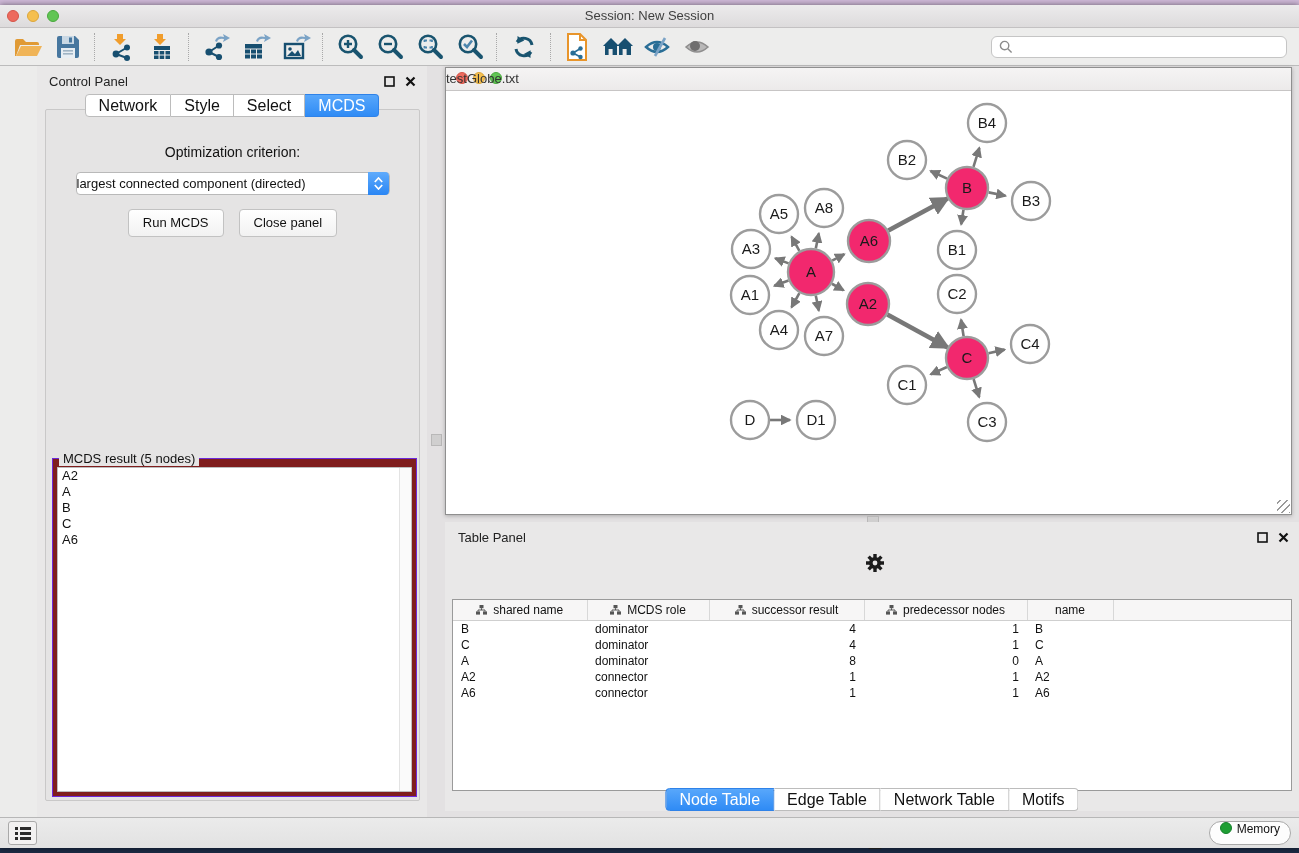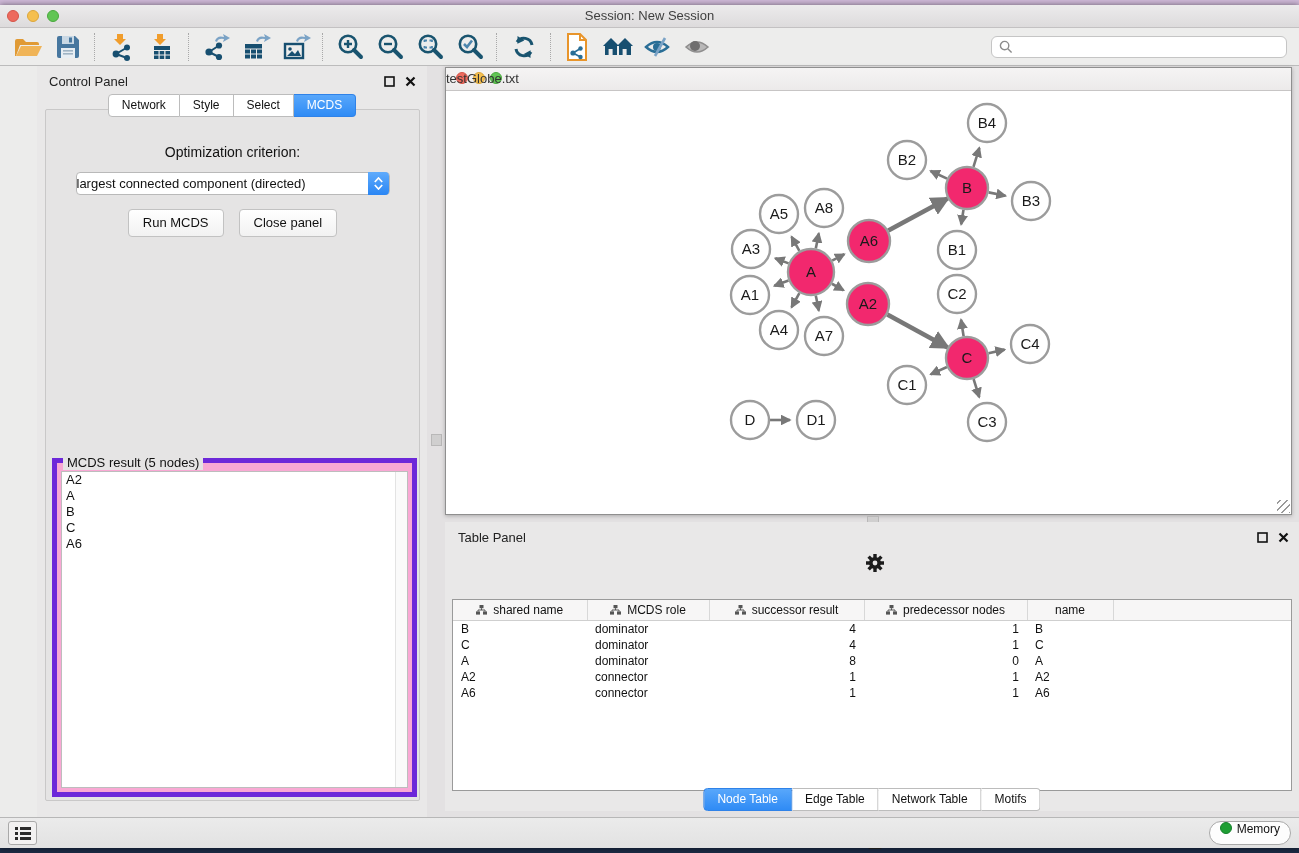--- a/index.html
+++ b/index.html
@@ -21,33 +21,33 @@
   .searchwrap svg{position:absolute;left:8px;top:4px;}
   
   .main{flex:1;display:flex;position:relative;min-height:0;}
   
   .cp{width:390px;flex:none;background:#e9e8e8;position:relative;margin-left:37px;}
   .panel-head{height:26px;display:flex;align-items:center;padding:2px 10px 0 12px;}
   .panel-title{font-size:13px;color:#222;}
   .win-btns{margin-left:auto;display:flex;gap:8px;align-items:center;}
   .wb{width:13px;height:13px;display:flex;align-items:center;justify-content:center;color:#111;}
   .seg-tabs{display:flex;justify-content:center;position:relative;z-index:2;}
-  .seg{height:21px;line-height:21px;background:#fff;border:1px solid #bcbcbc;border-left:none;font-size:12px;color:#111;padding:0 13px;text-align:center;}
+  .seg{height:21px;line-height:21px;background:#fff;border:1px solid #bcbcbc;border-left:none;font-size:16px;color:#111;padding:0 13px;text-align:center;}
   .seg:first-child{border-left:1px solid #bcbcbc;border-radius:4px 0 0 4px;}
   .seg:last-child{border-radius:0 4px 4px 0;}
   .seg.sel{background:linear-gradient(#58a7fb,#2f8bf5);border-color:#2f82e8;color:#fff;}
   .cp-box{position:absolute;left:8px;right:7px;top:43px;bottom:16px;background:#e5e4e4;border:1px solid #c9c8c8;border-radius:2px;}
   .opt-label{margin-top:34px;text-align:center;font-size:14px;color:#111;}
   .opt-select{position:relative;margin:12px auto 0 auto;width:314px;height:23px;background:#fff;border:1px solid #b9b9b9;border-radius:4px;box-sizing:border-box;}
   .opt-select .val{font-size:13px;color:#111;line-height:21px;white-space:nowrap;overflow:hidden;}
   .opt-stepper{position:absolute;right:0;top:-1px;width:21px;height:23px;border-radius:0 4px 4px 0;background:linear-gradient(#5fabfc,#2a86f4);display:flex;flex-direction:column;align-items:center;justify-content:center;gap:1px;}
   .opt-stepper svg{display:block;}
   .cp-buttons{display:flex;justify-content:center;gap:15px;margin-top:14px;}
   .btn{height:28px;background:linear-gradient(#ffffff,#f2f2f2);border:1px solid #c2c2c2;border-radius:4px;font-size:13px;color:#111;padding:0 14px;line-height:20px;}
-  .fieldset{position:absolute;left:6px;right:2px;top:348px;bottom:3px;border:5px solid #6d28d9;background:#f9a8d4;padding-left:16px;}
+  .fieldset{position:absolute;left:6px;right:2px;top:348px;bottom:3px;border:1px solid #6d28d9;background:#7f1d1d;padding-left:16px;}
   .fieldset .legend{position:absolute;top:-8px;left:6px;background:#e5e4e4;padding:0 4px;font-size:13px;color:#111;}
   .result-list{position:absolute;left:4px;right:4px;top:8px;bottom:4px;background:#fff;border:1px solid #bdbdbd;overflow:hidden;}
   .result-scroll{position:absolute;top:0;bottom:0;right:0;width:11px;background:#fafafa;border-left:1px solid #e3e3e3;}
   .ritem{font-size:13px;line-height:16px;padding-left:4px;color:#111;}
   
   .v-split{width:18px;flex:none;background:#e3e1e2;position:relative;}
   .v-grip{position:absolute;top:368px;left:4px;width:9px;height:10px;background:#d0cfcf;border:1px solid #b9b8b8;}
   
   .right{flex:1;position:relative;background:#e3e1e2;min-width:0;}
   .net-win{position:absolute;left:0;right:7px;top:1px;height:446px;background:#fff;border:1px solid #8f8f8f;box-shadow:0 1px 4px rgba(0,0,0,.25);}

